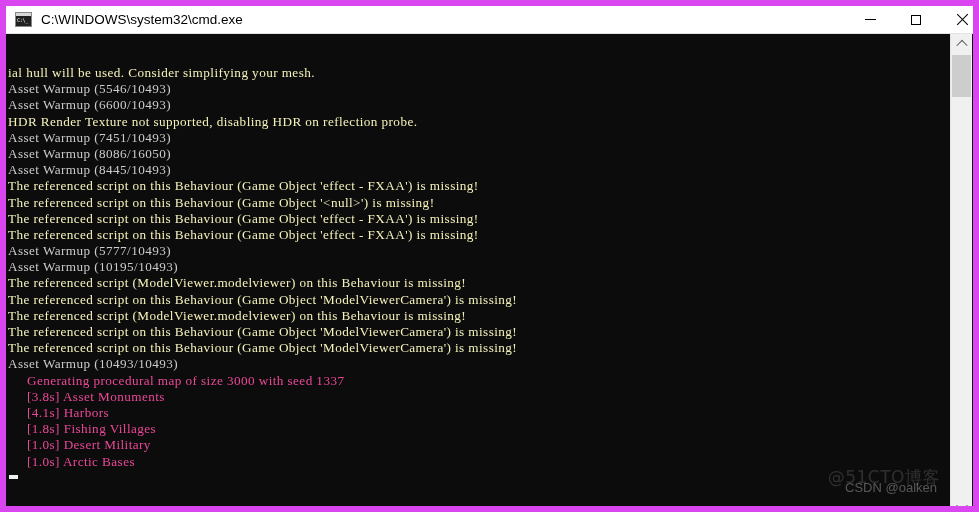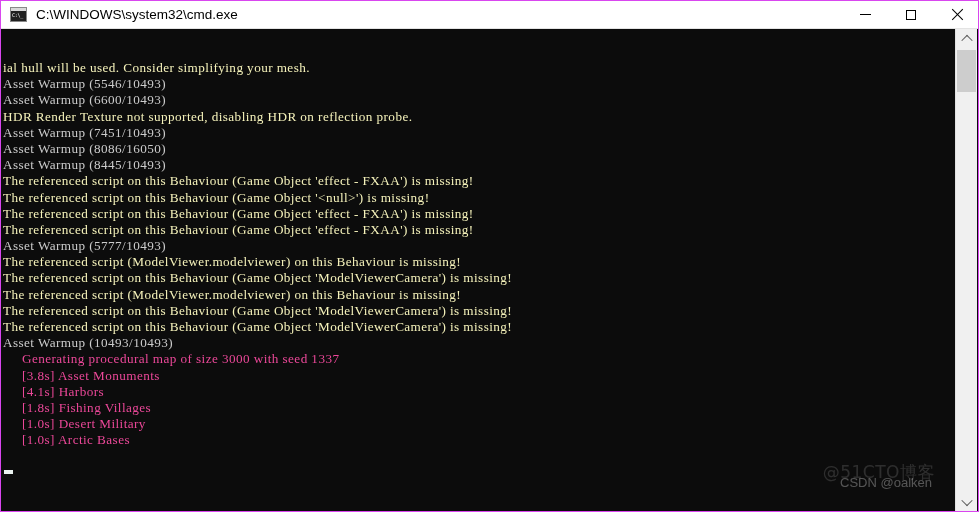--- a/index.html
+++ b/index.html
@@ -13,21 +13,21 @@
     overflow: hidden;
     font-family: "Liberation Sans", sans-serif;
   }
 
   .window {
     position: relative;
     width: 979px;
     height: 512px;
     box-sizing: border-box;
     background: #0c0c0c;
-    border: 1px solid #d946ef;
+    border: 6px solid #d946ef;
     overflow: hidden;
   }
 
   
   .titlebar {
     position: absolute;
     top: 0; left: 0;
     width: 979px;
     height: 28px;
     background: #ffffff;
@@ -249,20 +249,21 @@
         <div class="line c-info">Asset Warmup (6600/10493)</div>
         <div class="line c-warn">HDR Render Texture not supported, disabling HDR on reflection probe.</div>
         <div class="line c-info">Asset Warmup (7451/10493)</div>
         <div class="line c-info">Asset Warmup (8086/16050)</div>
         <div class="line c-info">Asset Warmup (8445/10493)</div>
         <div class="line c-warn">The referenced script on this Behaviour (Game Object 'effect - FXAA') is missing!</div>
         <div class="line c-warn">The referenced script on this Behaviour (Game Object '&lt;null&gt;') is missing!</div>
         <div class="line c-warn">The referenced script on this Behaviour (Game Object 'effect - FXAA') is missing!</div>
         <div class="line c-warn">The referenced script on this Behaviour (Game Object 'effect - FXAA') is missing!</div>
         <div class="line c-info">Asset Warmup (5777/10493)</div>
+        <div class="line c-info">Asset Warmup (10195/10493)</div>
         <div class="line c-warn">The referenced script (ModelViewer.modelviewer) on this Behaviour is missing!</div>
         <div class="line c-warn">The referenced script on this Behaviour (Game Object 'ModelViewerCamera') is missing!</div>
         <div class="line c-warn">The referenced script (ModelViewer.modelviewer) on this Behaviour is missing!</div>
         <div class="line c-warn">The referenced script on this Behaviour (Game Object 'ModelViewerCamera') is missing!</div>
         <div class="line c-warn">The referenced script on this Behaviour (Game Object 'ModelViewerCamera') is missing!</div>
         <div class="line c-info">Asset Warmup (10493/10493)</div>
         <div class="line c-plain">Generating procedural map of size 3000 with seed 1337</div>
         <div class="line c-plain">[3.8s] Asset Monuments</div>
         <div class="line c-plain">[4.1s] Harbors</div>
         <div class="line c-plain">[1.8s] Fishing Villages</div>

